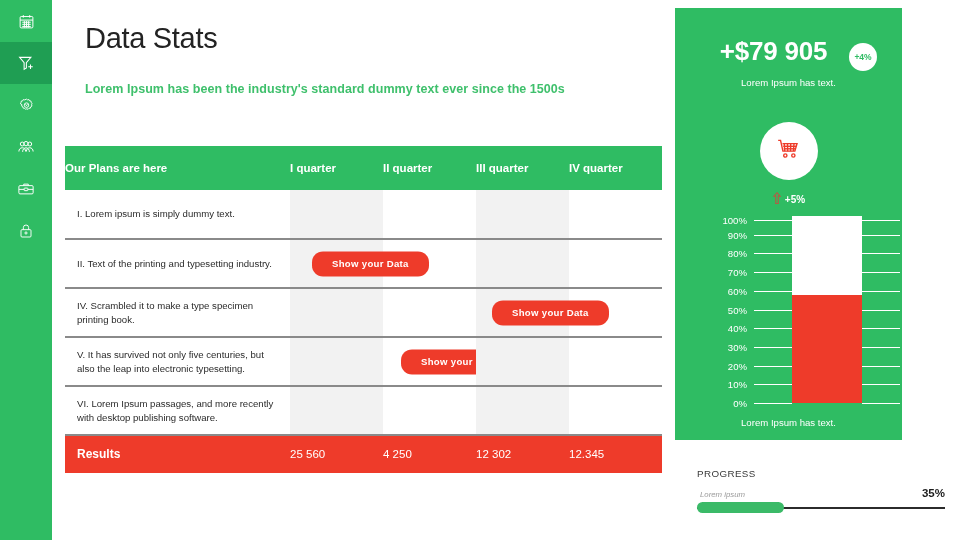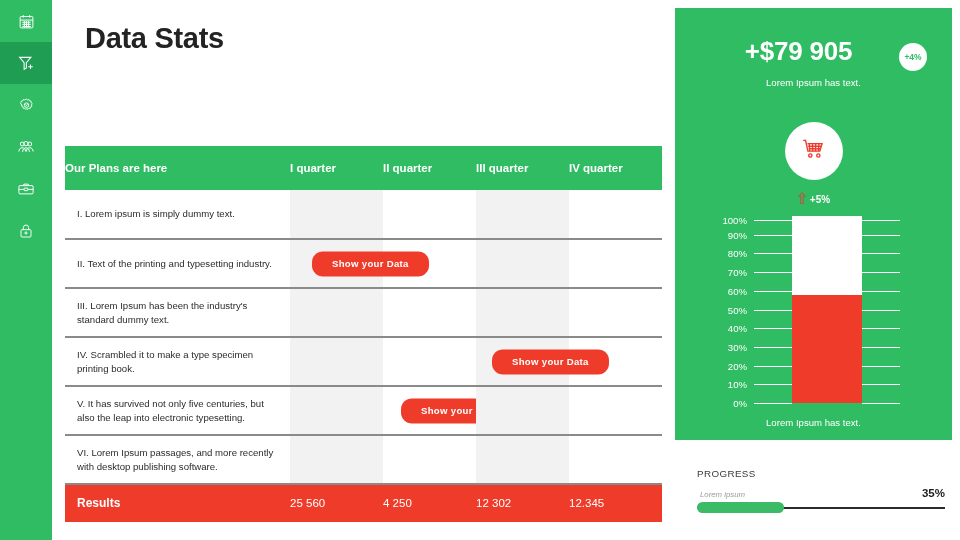--- a/index.html
+++ b/index.html
@@ -26,21 +26,21 @@
   .side-item svg { display: block; }
 
   
   .main {
     position: absolute; left: 52px; top: 0;
     width: 623px; height: 540px;
     background: #ffffff;
   }
   .page-title {
     position: absolute; left: 33px; top: 22px;
-    font-size: 29px; font-weight: bold; color: #232323;
+    font-size: 29px; font-weight: normal; color: #232323;
     letter-spacing: -0.3px;
   }
   .sub-green {
     position: absolute; left: 33px; top: 82px;
     font-size: 12.5px; color: #3fc06c; font-weight: 600;
     letter-spacing: 0.05px;
   }
   .sub-dark {
     position: absolute; left: 33px; top: 104px;
     font-size: 12.5px; color: #2c2c2c;
@@ -90,21 +90,21 @@
     cursor: pointer;
     position: absolute; top: 50%; transform: translateY(-50%);
   }
   .btn-pos-q1 { left: 22px; }
   .btn-pos-q3 { left: 16px; }
   .btn-pos-q2 { left: 18px; }
 
   
   .panel {
     position: absolute; left: 675px; top: 8px;
-    width: 277px; height: 432px;
+    width: 227px; height: 432px;
     background: #2fbc63;
   }
   .amount {
     position: absolute; left: 0; top: 28px; width: 100%;
     text-align: center;
     font-size: 26px; font-weight: bold; color: #ffffff;
     padding-right: 30px;
     letter-spacing: -0.2px;
   }
   .badge4 {
@@ -257,20 +257,21 @@
           <rect x="4.5" y="10" width="15" height="11" rx="1.5"></rect>
           <path d="M8 10V7a4 4 0 018 0v3"></path>
           <circle cx="12" cy="15" r="1.6"></circle>
         </svg>
       </span>
     </div>
   </div>
 
   <div class="main">
     <div class="page-title">Data Stats</div>
+    <div class="sub-green">Lorem Ipsum has been the industry's standard dummy text ever since the 1500s</div>
 
     <div class="table-wrap">
       <table class="data">
         <colgroup>
           <col class="c0">
             <col class="cq">
             <col class="cq">
             <col class="cq">
             <col class="cq">
         </colgroup>
@@ -296,27 +297,20 @@
           <tr>
             <td class="lbl">II. Text of the printing and typesetting industry.</td>
             <td class="shade">
               <span class="btn-data btn-pos-q1">Show your  Data</span>
             </td>
             <td></td>
             <td class="shade"></td>
             <td></td>
           </tr>
 
-          <tr>
-            <td class="lbl">III. Lorem Ipsum has been the industry's standard dummy text.</td>
-            <td class="shade"></td>
-            <td></td>
-            <td class="shade"></td>
-            <td></td>
-          </tr>
 
           <tr>
             <td class="lbl">IV. Scrambled it to make a type specimen printing book.</td>
             <td class="shade"></td>
             <td></td>
             <td class="shade">
               <span class="btn-data btn-pos-q3">Show your  Data</span>
             </td>
             <td></td>
           </tr>

